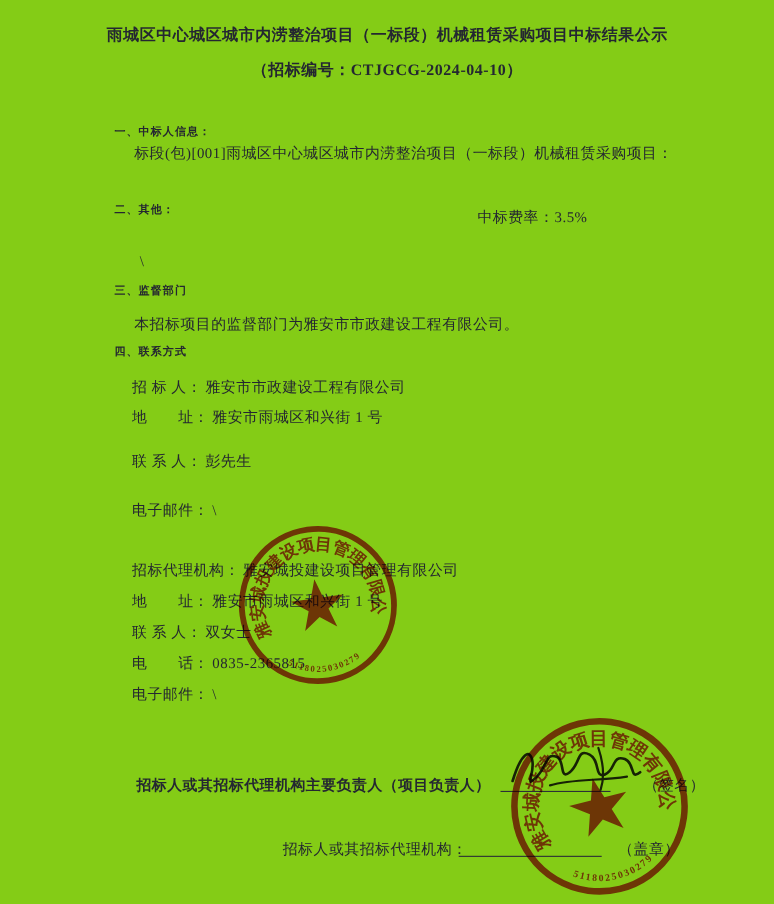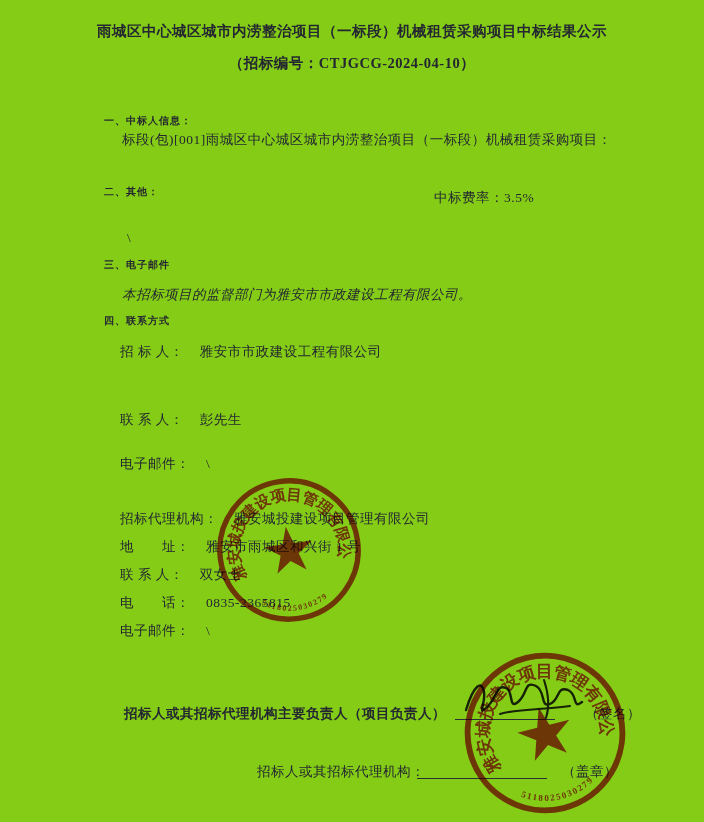--- a/index.html
+++ b/index.html
@@ -8,47 +8,48 @@
     font-family:"Liberation Serif","DejaVu Serif",serif;
     color:#242731; overflow:hidden;
   }
   .line { position:absolute; font-size:13.5px; line-height:18px; white-space:pre; letter-spacing:0.5px; }
   .heading { font-weight:700; font-size:10px; letter-spacing:1px; }
   .doc-title {
     position:absolute; left:0; width:704px; text-align:center;
     font-weight:700; font-size:14.5px; letter-spacing:0.5px; white-space:pre;
   }
   .label { display:inline-block;font-family:Liberation Serif, serif; }
-  .value { display:inline-block; margin-left:16px; }
+  .value { display:inline-block; margin-left:3px; }
   .uline { position:absolute; height:0; border-bottom:1.5px solid #2c2f36; }
   .stamp { position:absolute; mix-blend-mode:multiply; opacity:0.93; }
   .stamp text { font-family:"Liberation Serif","DejaVu Serif",serif; font-weight:700; }
   .sig { position:absolute; mix-blend-mode:multiply; }
 </style>
 </head>
 <body>
 
 <div class="page">
 
   <div class="doc-title" style="top:22px;">雨城区中心城区城市内涝整治项目（一标段）机械租赁采购项目中标结果公示</div>
   <div class="doc-title" style="top:54px;">（招标编号：CTJGCG-2024-04-10）</div>
 
   <div class="line heading" style="left:104px; top:112px;">一、中标人信息：</div>
   <div class="line" style="left:122px; top:131px;">标段(包)[001]雨城区中心城区城市内涝整治项目（一标段）机械租赁采购项目：</div>
   <div class="line" style="left:434px; top:173px;margin-top:16px;"><span>中标费率：</span><span>3.5%</span></div>
 
   <div class="line heading" style="left:104px; top:183px;">二、其他：</div>
   <div class="line" style="left:127px; top:229px;">\</div>
 
-  <div class="line heading" style="left:104px; top:256px;">三、电子邮件</div>
-  <div class="line" style="left:122px; top:286px;font-style:italic;">本招标项目的监督部门为雅安市市政建设工程有限公司。</div>
+  <div class="line heading" style="left:104px; top:256px;">三、监督部门</div>
+  <div class="line" style="left:122px; top:286px;">本招标项目的监督部门为雅安市市政建设工程有限公司。</div>
 
   <div class="line heading" style="left:104px; top:312px;text-align:center;">四、联系方式</div>
 
   <div class="line" style="left:120px; top:343px;"><span class="label">招 标 人：</span><span class="value">雅安市市政建设工程有限公司</span></div>
+  <div class="line" style="left:120px; top:371px;"><span class="label">地　　址：</span><span class="value">雅安市雨城区和兴街 1 号</span></div>
   <div class="line" style="left:120px; top:411px;"><span class="label">联 系 人：</span><span class="value">彭先生</span></div>
   <div class="line" style="left:120px; top:455px;"><span class="label">电子邮件：</span><span class="value">\</span></div>
 
   <div class="line" style="left:120px; top:510px;"><span class="label">招标代理机构：</span><span class="value">雅安城投建设项目管理有限公司</span></div>
   <div class="line" style="left:120px; top:538px;"><span class="label">地　　址：</span><span class="value">雅安市雨城区和兴街 1 号</span></div>
   <div class="line" style="left:120px; top:566px;"><span class="label">联 系 人：</span><span class="value">双女士</span></div>
   <div class="line" style="left:120px; top:594px;"><span class="label">电　　话：</span><span class="value">0835-2365815</span></div>
   <div class="line" style="left:120px; top:622px;"><span class="label">电子邮件：</span><span class="value">\</span></div>
 
   <div class="line" style="left:124px; top:705px;font-weight:bold;">招标人或其招标代理机构主要负责人（项目负责人）</div>

